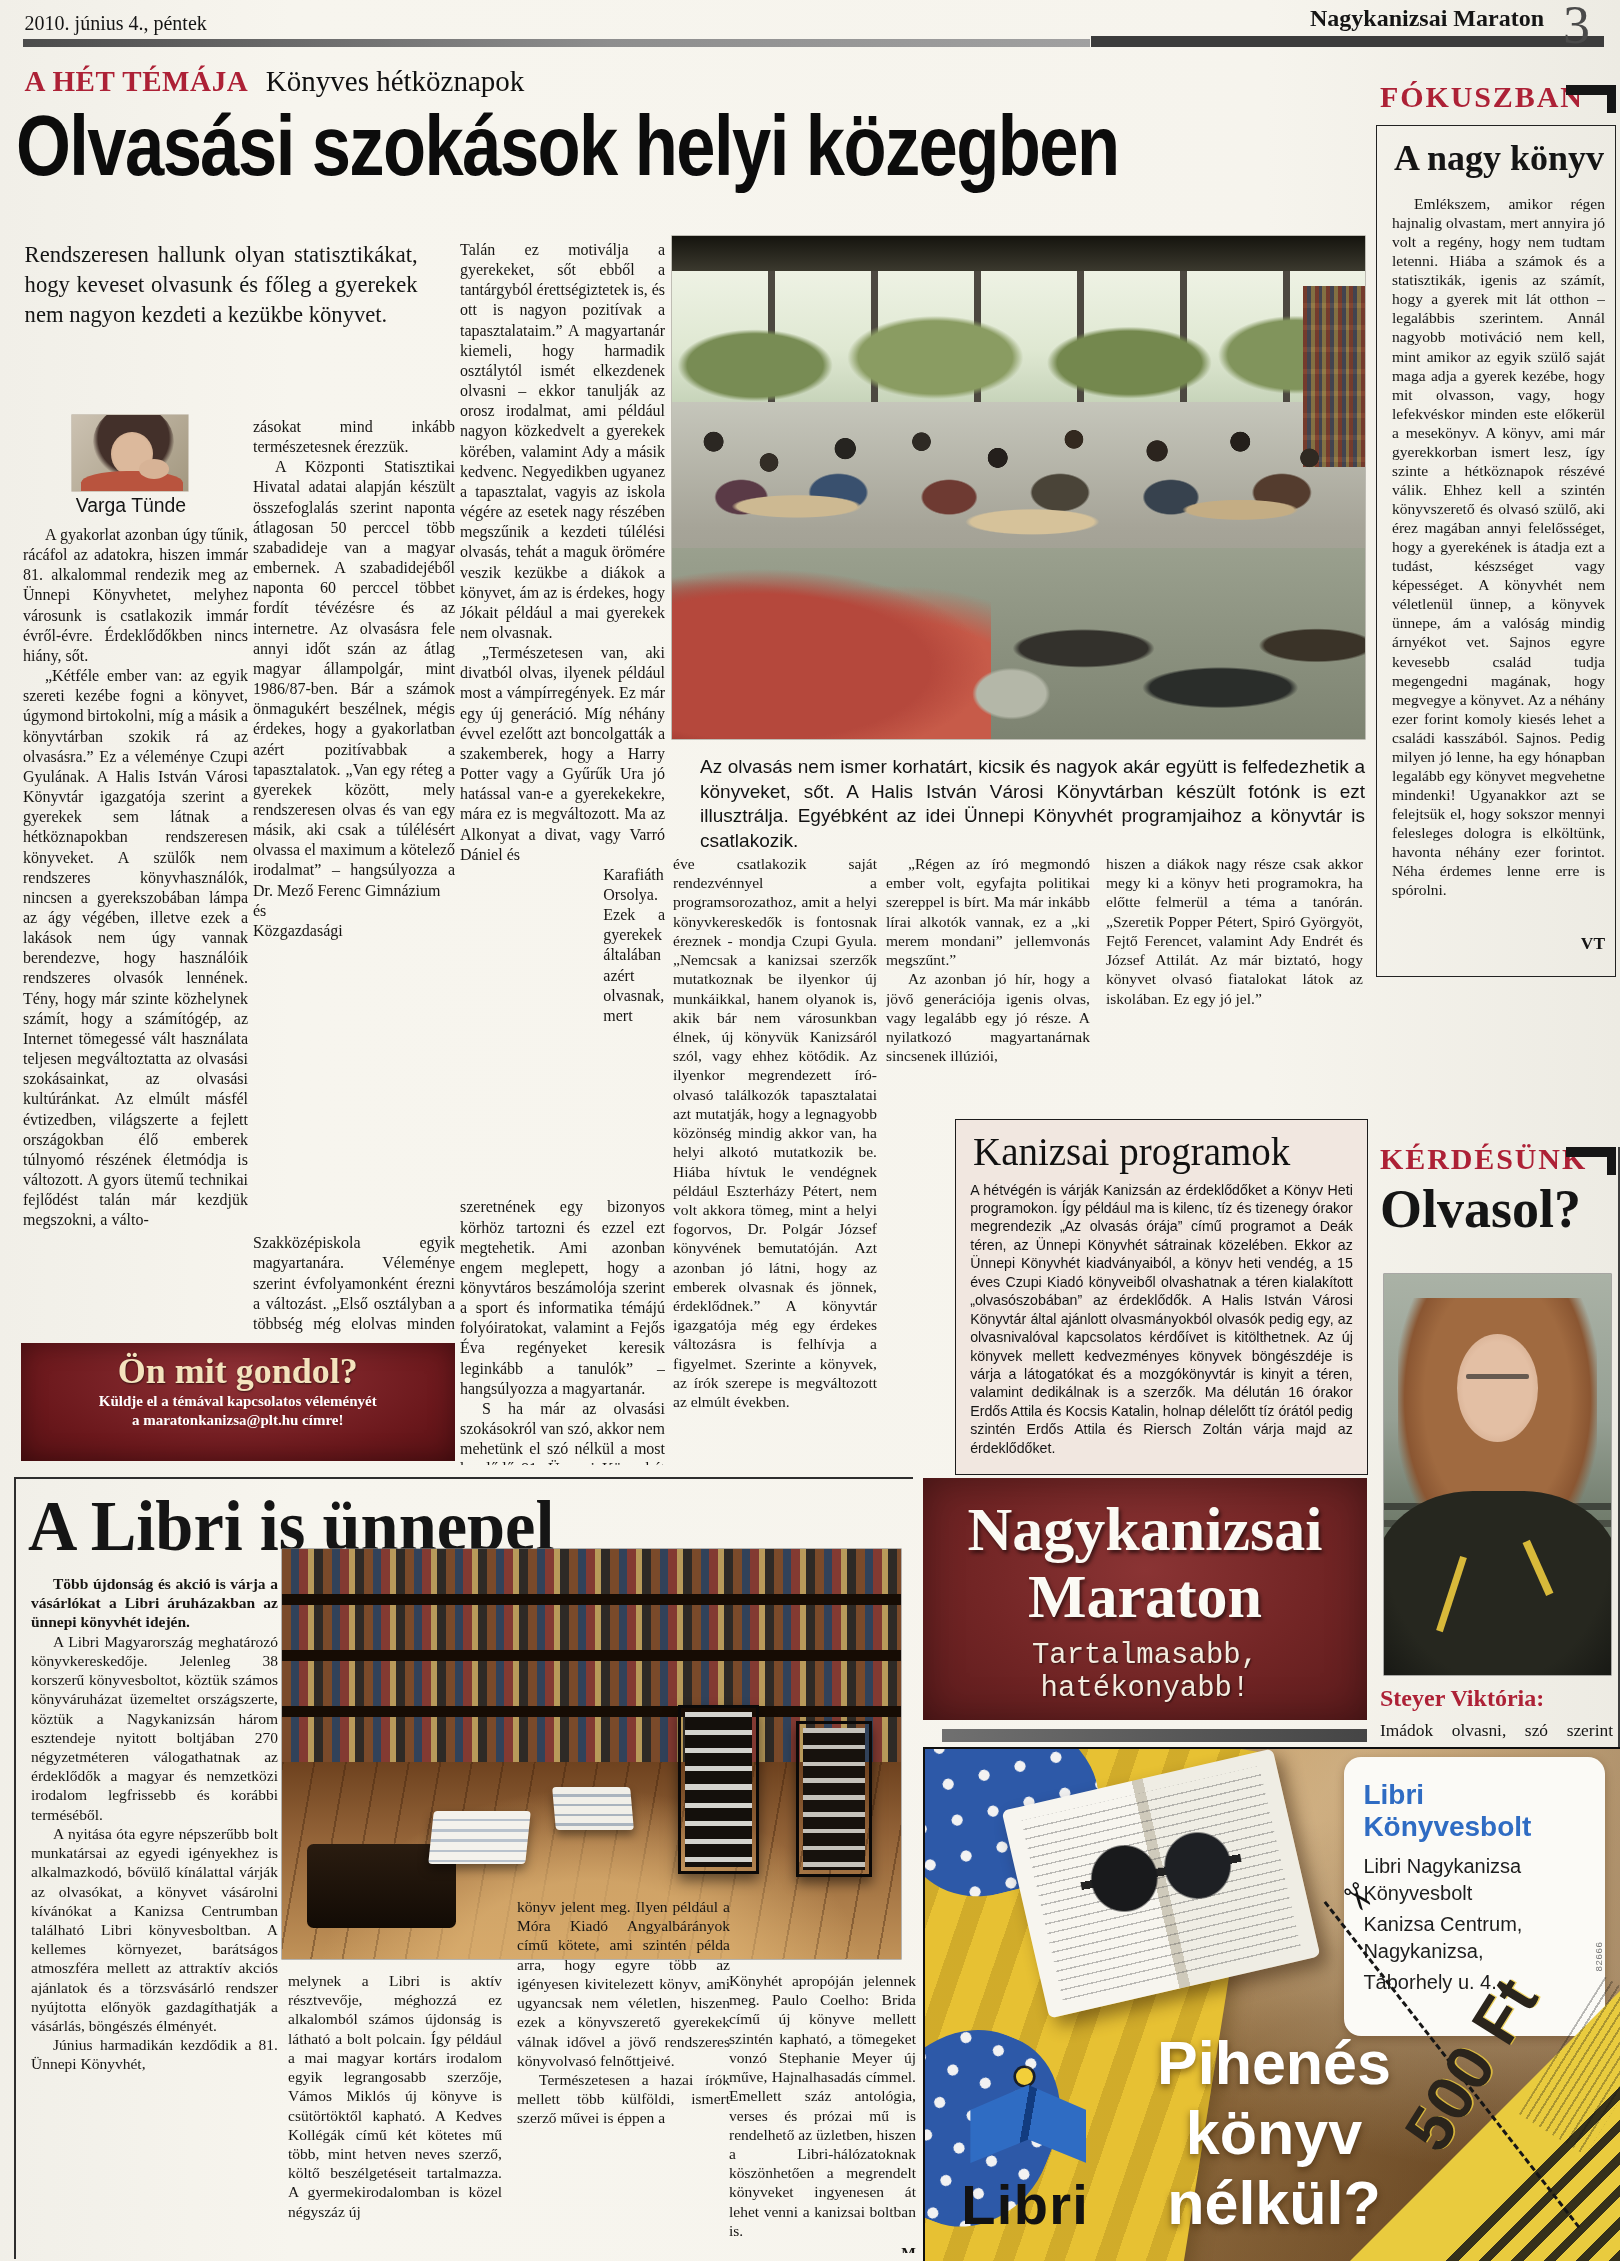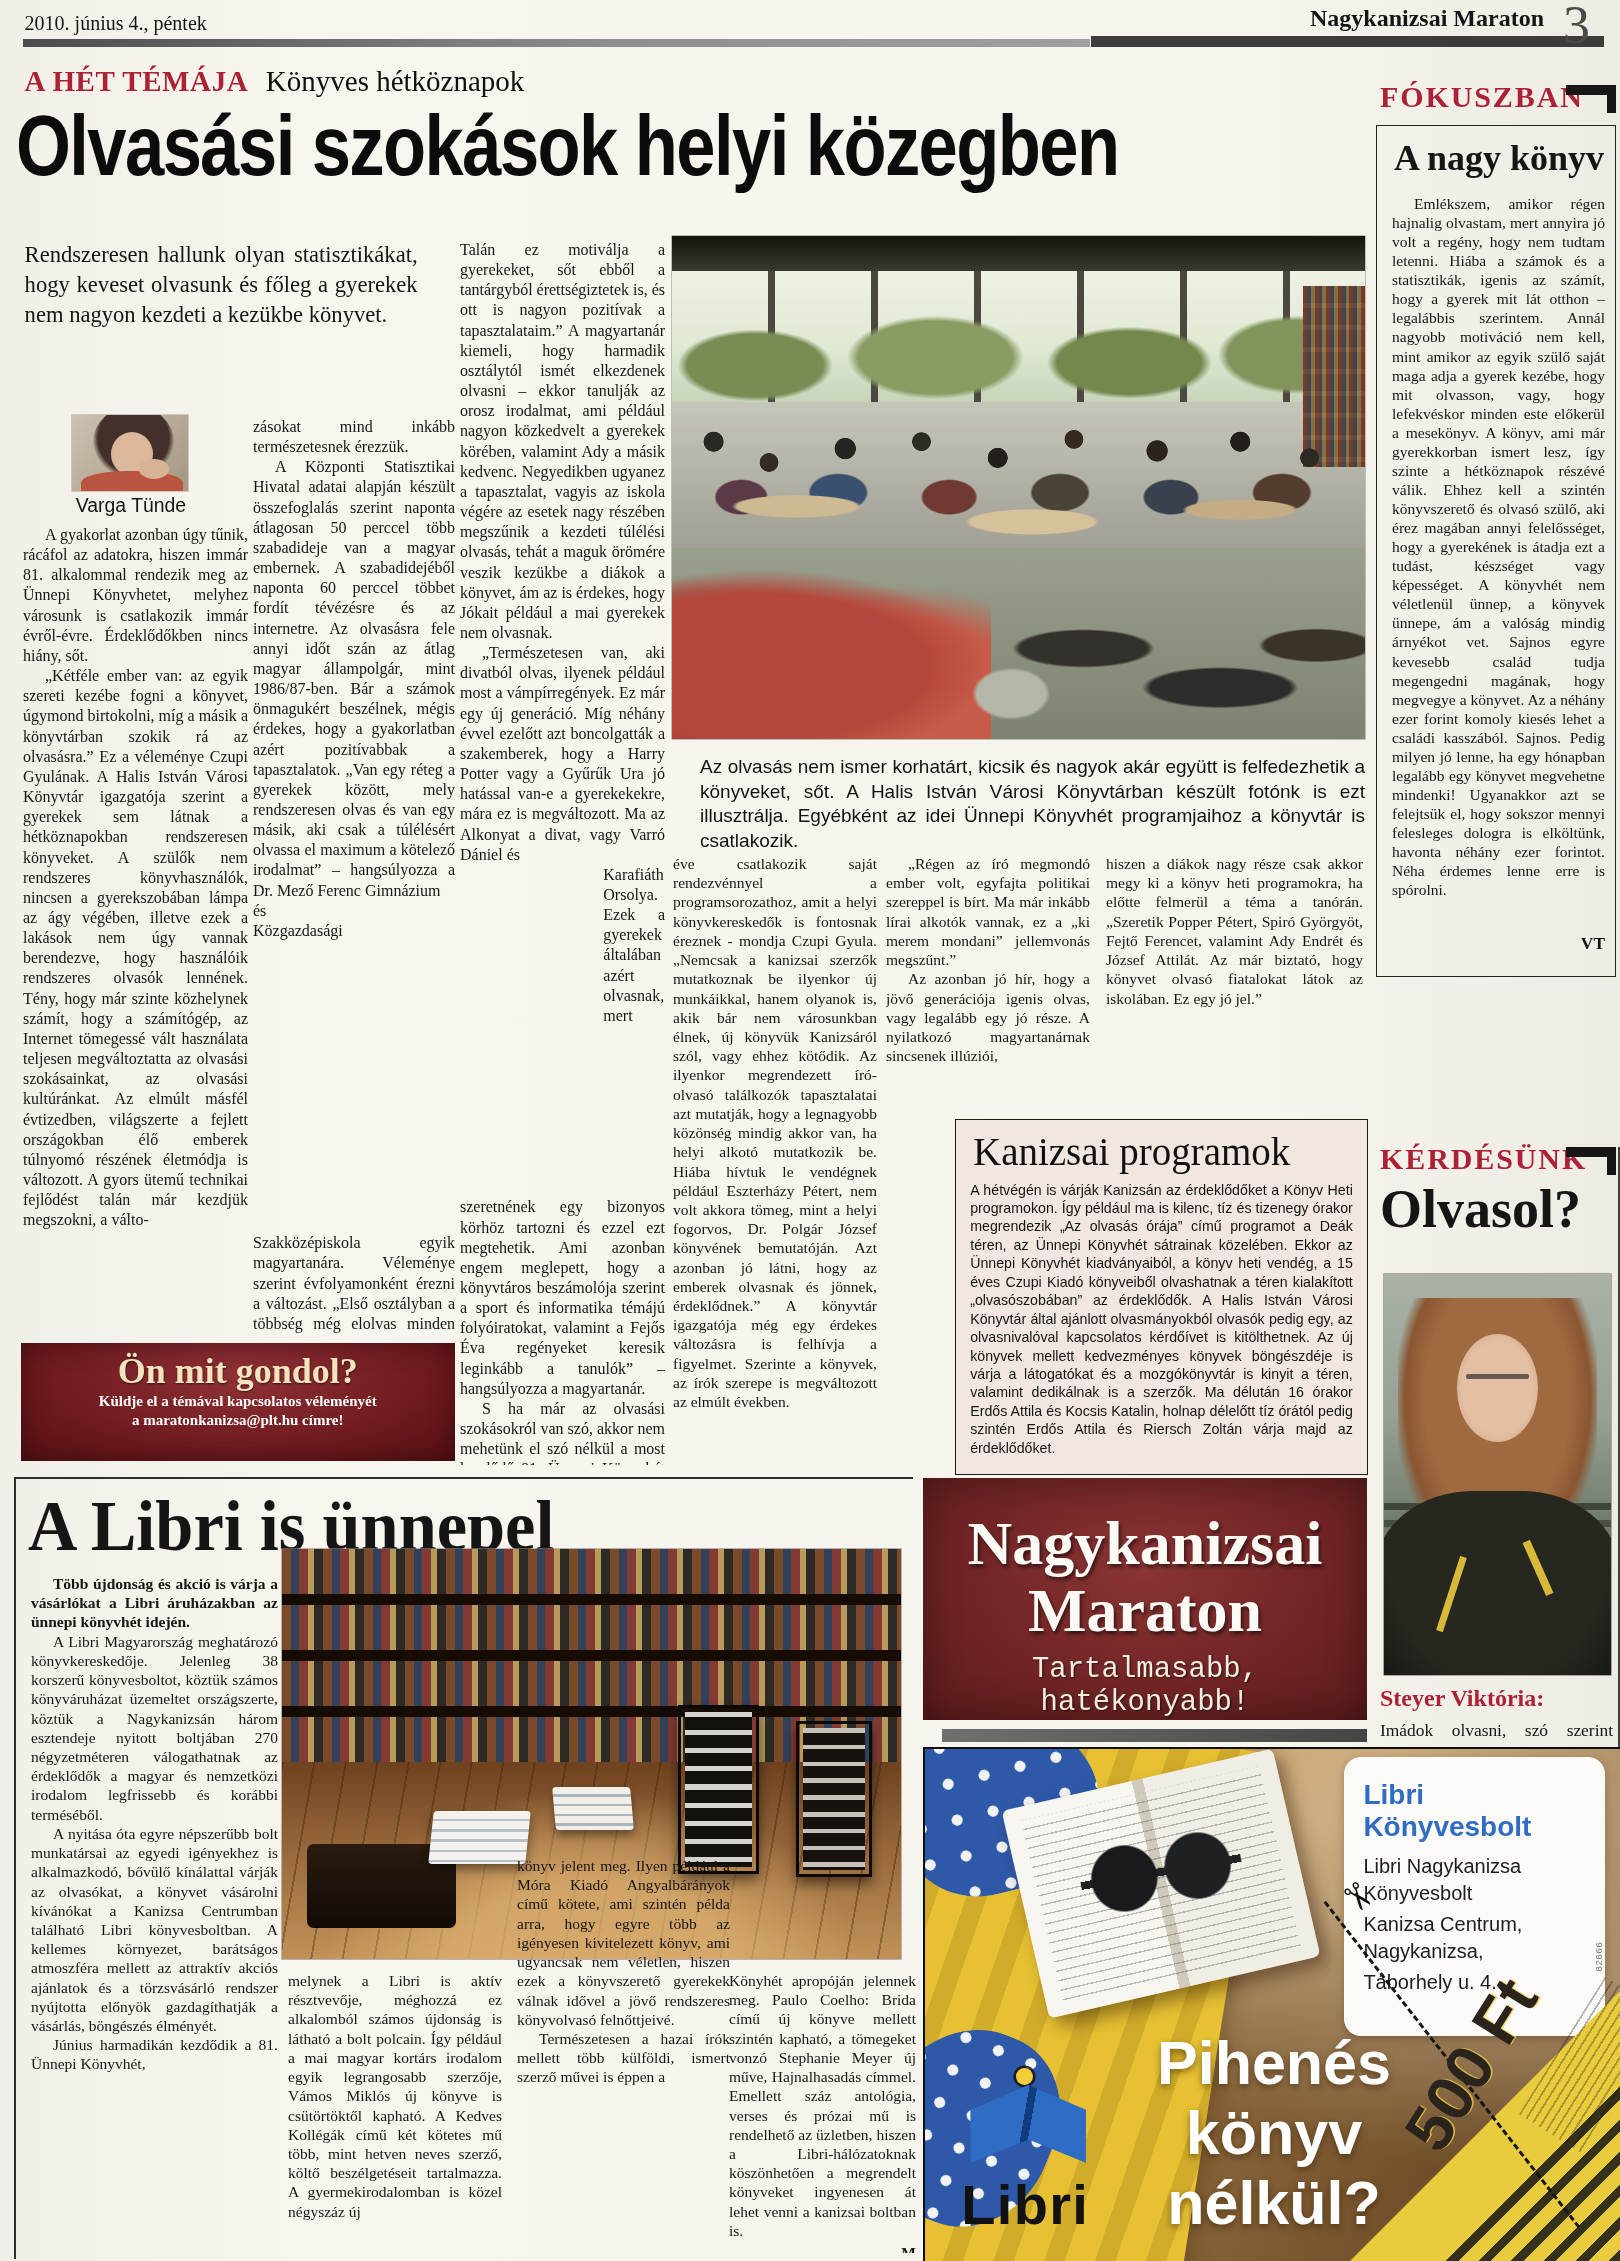--- a/index.html
+++ b/index.html
@@ -152,21 +152,21 @@
      background-image:repeating-linear-gradient(180deg, rgba(245,245,240,.85) 3.9px 9px, rgba(0,0,0,0) 9px 22px);background-clip:content-box;padding:3.9px;}
   .ps-tower2{left:83%;top:42%;width:62px;height:142px;background:#17120d;border:3.2px solid #0b0908;
      background-image:repeating-linear-gradient(180deg, rgba(240,238,230,.8) 3.9px 8.4px, rgba(0,0,0,0) 8.4px 20.7px);background-clip:content-box;padding:3.9px;box-shadow:0 6.5px 11.6px rgba(0,0,0,.5);}
   .ps-table{left:4%;top:72%;width:149px;height:84px;border-radius:6.5px;background:linear-gradient(180deg,#2a1c10,#120b05);}
 
   
   .maraton{left:923px;top:1478px;width:444px;height:242px;text-align:center;
      background:radial-gradient(ellipse at 50% 38%,#8a3434 0%,#722525 55%,#5c1b1c 100%);
      box-shadow:inset 0 0 39px rgba(0,0,0,.35);}
   .ma-line{font-size:62px;font-weight:bold;color:#fbfaf4;line-height:1.08;text-shadow:1.9px 2.6px 3.9px rgba(0,0,0,.55);}
-  .ma-line.first{padding-top:32px;}
+  .ma-line.first{padding-top:18px;}
   .ma-tag{margin-top:9px;font-size:29px;color:#f3ecdf;text-shadow:1.3px 1.3px 1.9px rgba(0,0,0,.5);font-family:Liberation Mono, monospace;}
   .gray-bar{left:942px;top:1729px;width:425px;height:13px;background:linear-gradient(90deg,#707070,#454545);}
 
   
   .libriad{left:923px;top:1747px;width:696px;height:512px;border:2.6px solid #0f0f0f;overflow:hidden;
      background:
        radial-gradient(ellipse at 85% 20%, rgba(255,240,210,.35) 0 25%, rgba(255,240,210,0) 55%),
        radial-gradient(ellipse at 60% 90%, rgba(60,35,10,.35) 0 30%, rgba(60,35,10,0) 60%),
        linear-gradient(112deg,#d7ae74 0%,#caa066 28%,#ad8450 52%,#886237 78%,#6d4c29 100%);}
   .ad-towel{left:-39px;top:-26px;width:336px;height:569px;transform:rotate(9deg);
@@ -340,21 +340,21 @@
     <div class="abs ps-table"></div>
     <div class="abs ps-stack1"></div>
     <div class="abs ps-stack2"></div>
     <div class="abs ps-tower1"></div>
     <div class="abs ps-tower2"></div>
   </div>
 
   <div class="colblock sm" style="left:288px;top:1971px;width:214px;height:282px;">
     <p class="noind">melynek a Libri is aktív résztvevője, méghozzá ez alkalomból számos újdonság is látható a bolt polcain. Így például a mai magyar kortárs irodalom egyik legrangosabb szerzője, Vámos Miklós új könyve is csütörtöktől kapható. A Kedves Kollégák című két kötetes mű több, mint hetven neves szerző, költő beszélgetéseit tartalmazza. A gyermekirodalomban is közel négyszáz új</p>
   </div>
-  <div class="colblock sm" style="left:517px;top:1856px;width:213px;height:282px;">
+  <div class="colblock sm" style="left:517px;top:1897px;width:213px;height:282px;">
     <p class="noind">könyv jelent meg. Ilyen például a Móra Kiadó Angyalbárányok című kötete, ami szintén példa arra, hogy egyre több az igényesen kivitelezett könyv, ami ugyancsak nem véletlen, hiszen ezek a könyvszerető gyerekek válnak idővel a jövő rendszeres könyvolvasó felnőttjeivé.</p>
     <p>Természetesen a hazai írók mellett több külföldi, ismert szerző művei is éppen a</p>
   </div>
   <div class="colblock sm" style="left:729px;top:1971px;width:187px;height:282px;">
     <p class="noind">Könyhét apropóján jelennek meg. Paulo Coelho: Brida című új könyve mellett szintén kapható, a tömegeket vonzó Stephanie Meyer új műve, Hajnalhasadás címmel. Emellett száz antológia, verses és prózai mű is rendelhető az üzletben, hiszen a Libri-hálózatoknak köszönhetően a megrendelt könyveket ingyenesen át lehet venni a kanizsai boltban is.</p>
     <span class="sig">M</span>
   </div>
 
   <div class="abs maraton">
     <div class="ma-line first">Nagykanizsai</div>

